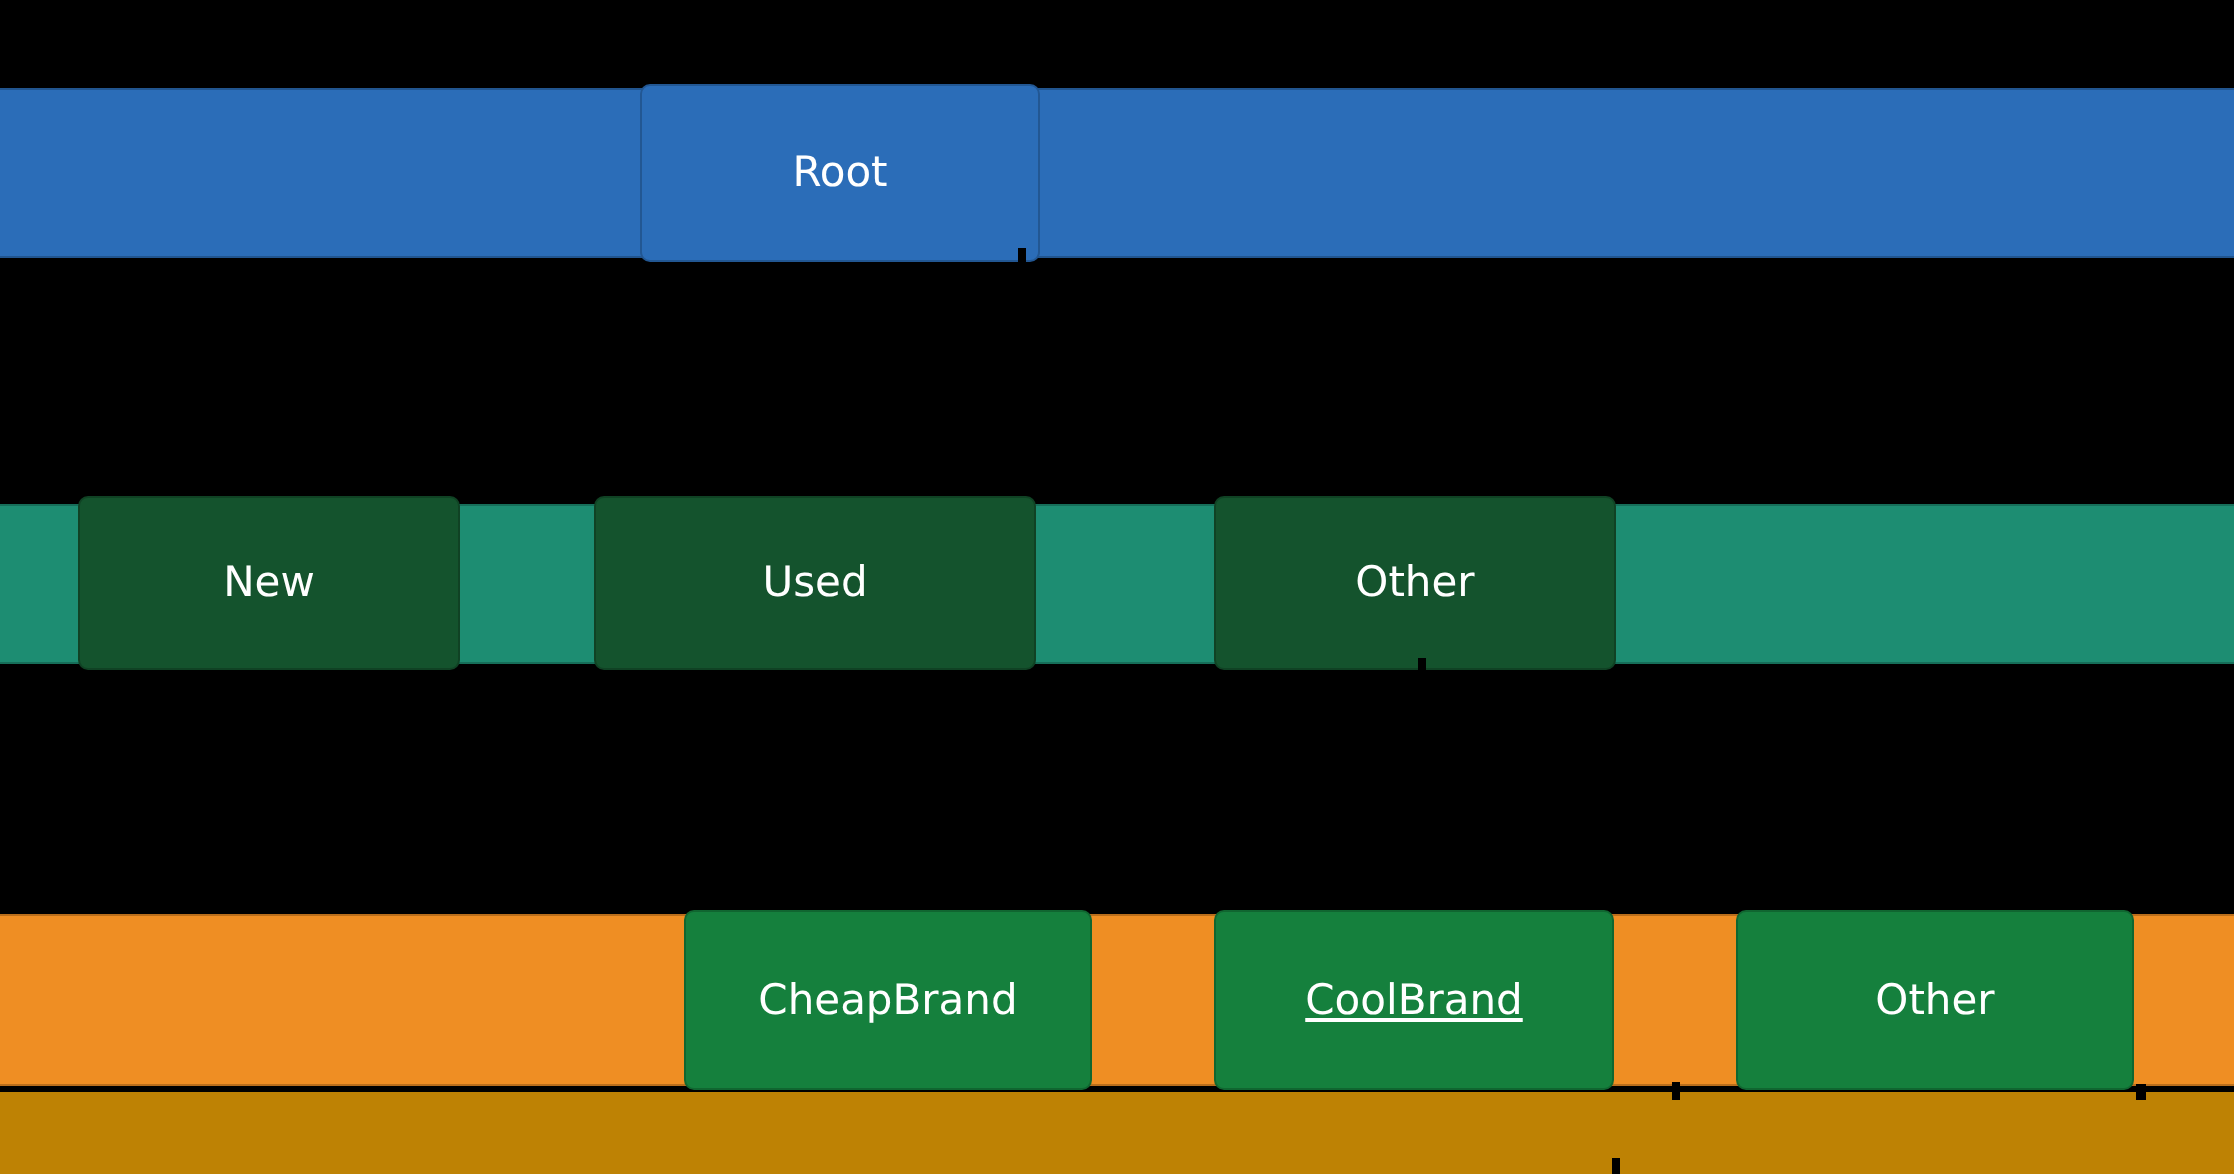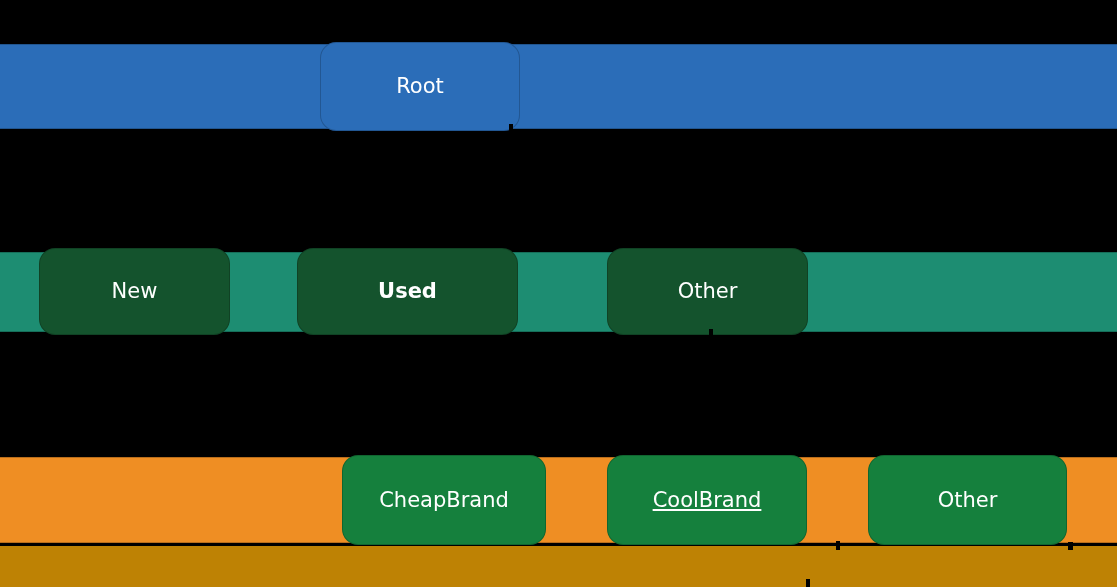--- a/index.html
+++ b/index.html
@@ -30,36 +30,36 @@
     position: absolute;
     left: 0;
     width: 1117px;
     top: 546px;
     height: 41px;
     background: #be8204;
   }
   .node {
     position: absolute;
     box-sizing: border-box;
-    border-radius: 16px;
+    border-radius: 5px;
     border: 1px solid rgba(0,0,0,0.20);
     display: flex;
     align-items: center;
     justify-content: center;
     color: #ffffff;
     font-size: 21px;
     line-height: 1;
   }
   .node.blue   { background: #2b6db8; top: 42px;  height: 89px; }
   .node.teal   { background: #14532d; top: 248px; height: 87px; }
   .node.orange { background: #15803d; top: 455px; height: 90px; }
 
   #node-root       { left: 320px; width: 200px; }
   #node-new        { left: 39px;  width: 191px; }
-  #node-used       { left: 297px; width: 221px; font-weight: bold; }
+  #node-used       { left: 297px; width: 221px; }
   #node-other-cond { left: 607px; width: 201px; }
   #node-cheapbrand { left: 342px; width: 204px; }
   #node-coolbrand  { left: 607px; width: 200px; text-decoration: underline; }
   #node-other-brand{ left: 868px; width: 199px; }
 
   .edge-tick {
     position: absolute;
     background: #000000;
   }
   #tick-root        { left: 509px;  top: 124px; width: 4px; height: 9px; }

